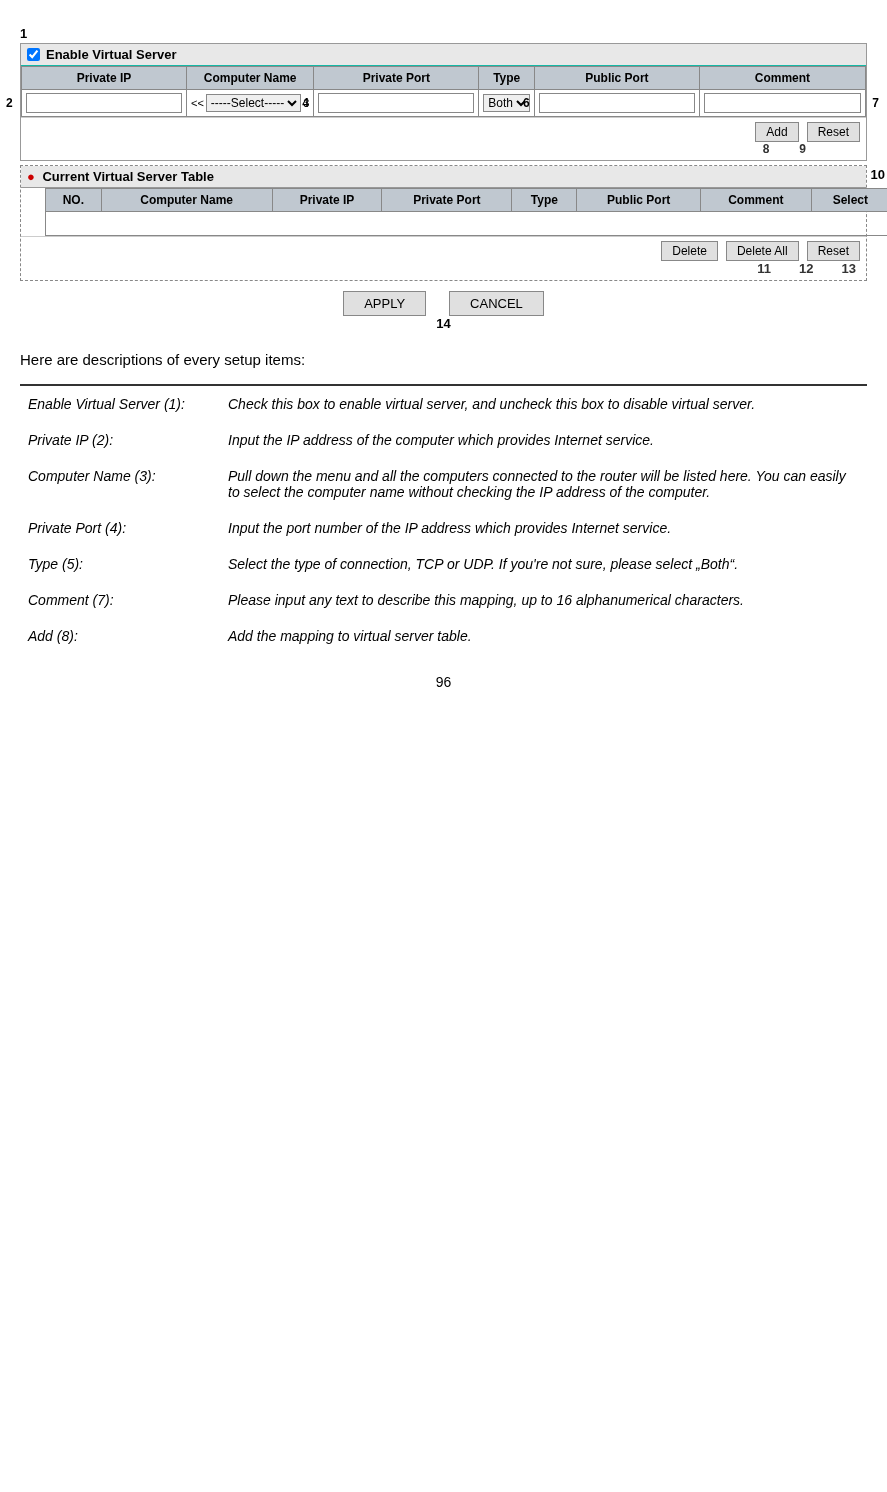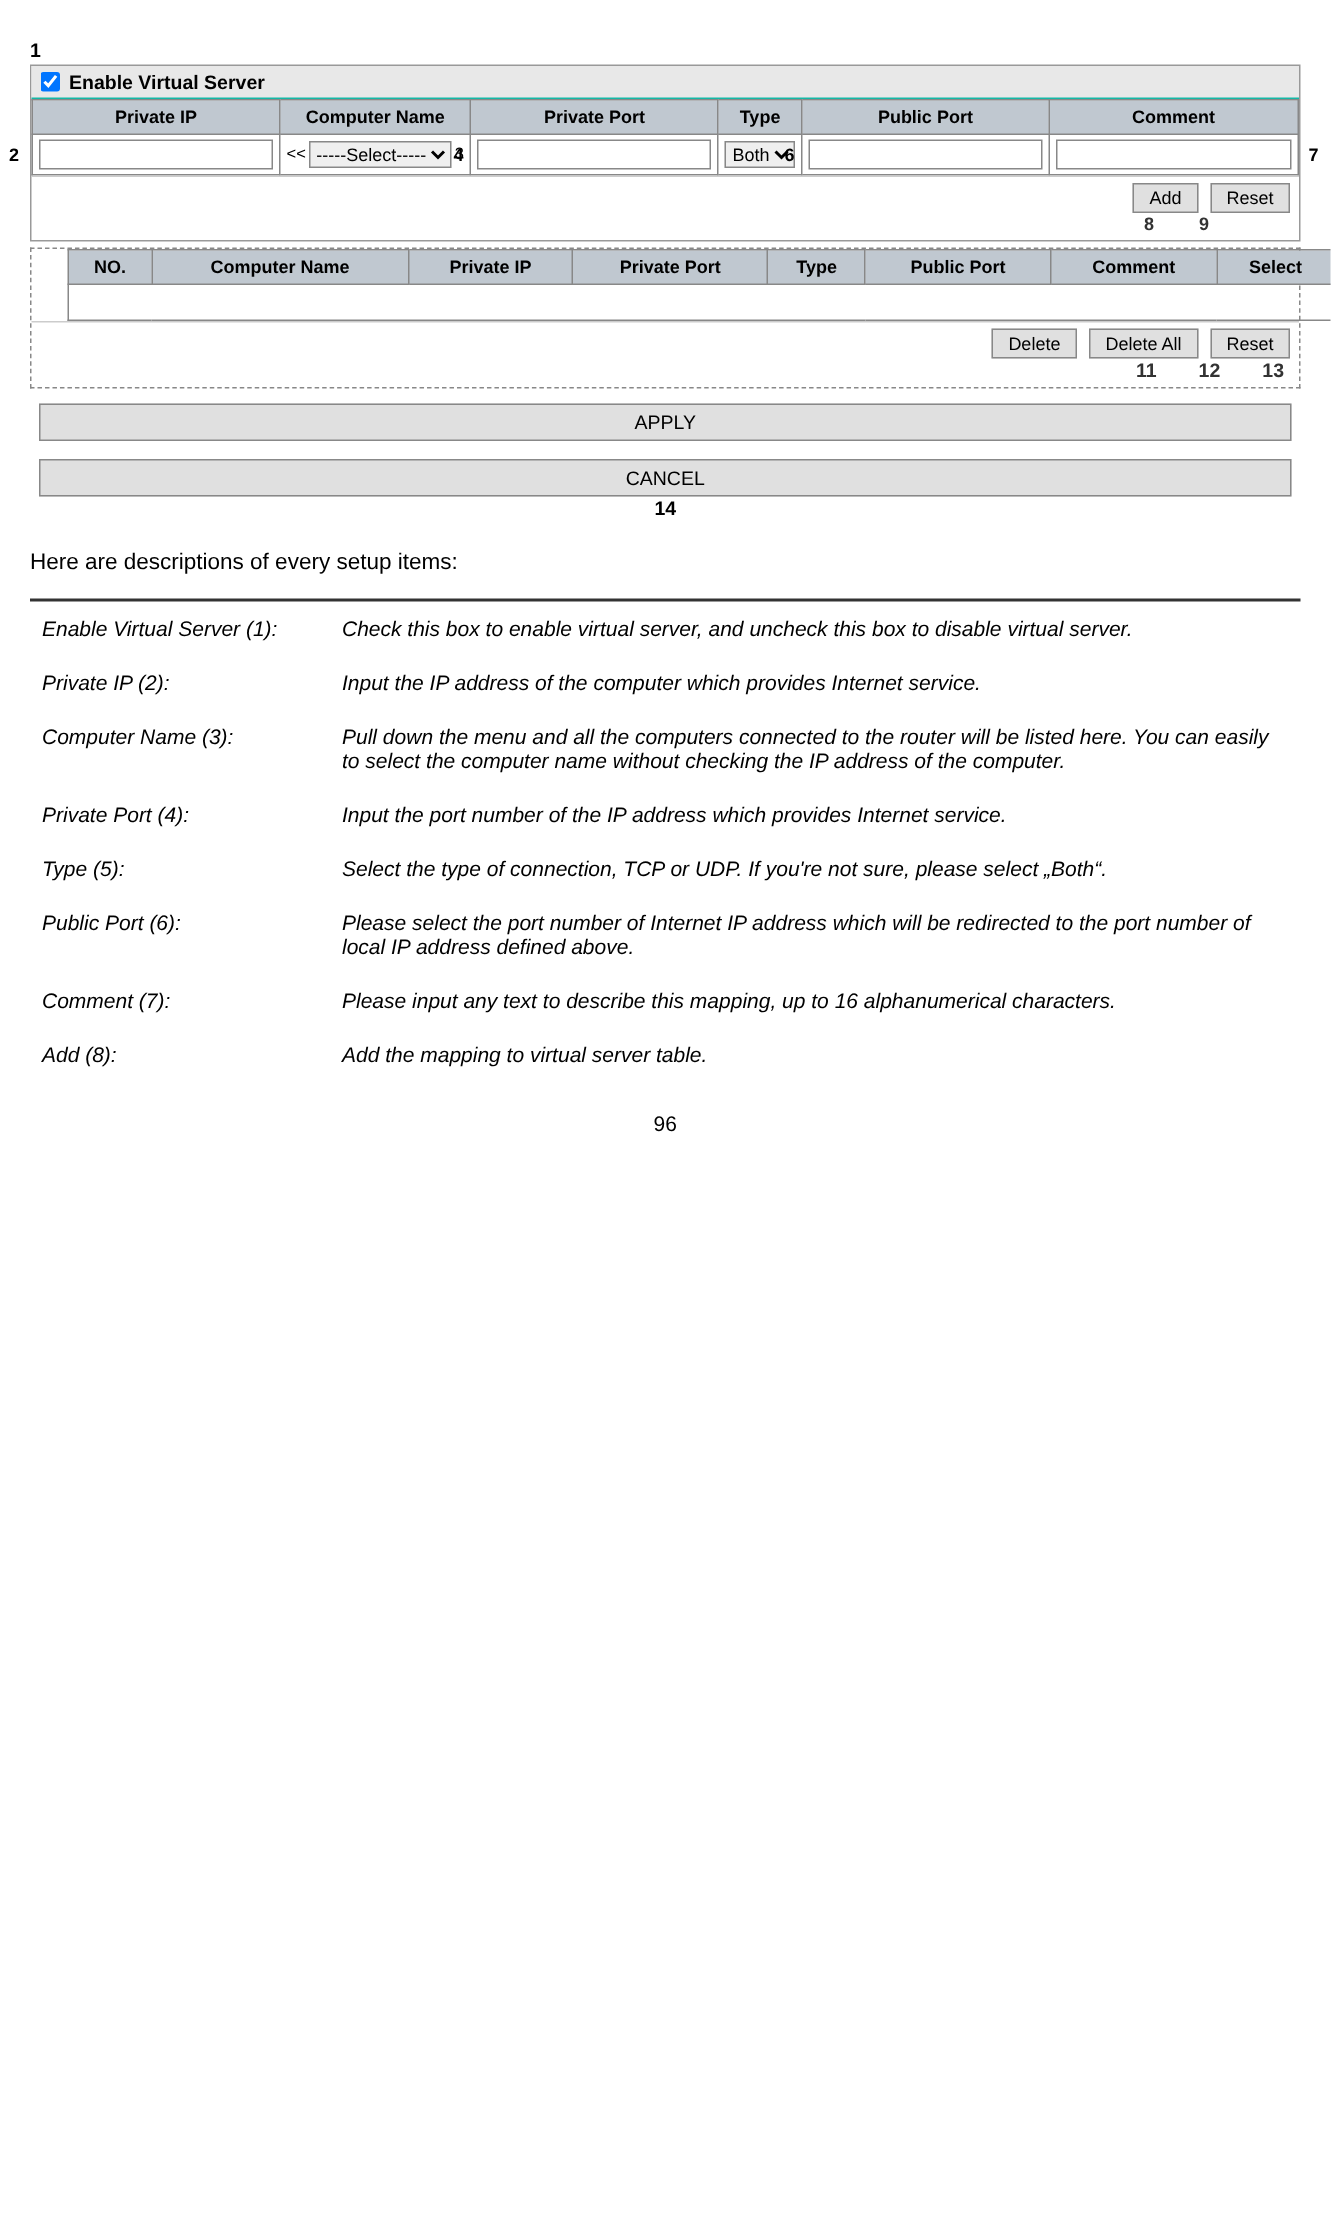--- a/index.html
+++ b/index.html
@@ -135,23 +135,22 @@
       justify-content: flex-end;
       padding: 4px 6px;
       gap: 8px;
       border-top: 1px solid #ccc;
     }
 
     
     .apply-cancel-row {
       display: flex;
       justify-content: center;
-      gap: 12px;
+      gap: 23px;
       padding: 6px;
-      flex-direction: column;
     }
 
     .btn-apply {
       padding: 4px 20px;
       font-size: 13px;
       background: #e0e0e0;
       border: 1px solid #888;
       cursor: pointer;
     }
 
@@ -281,20 +280,24 @@
 
     <div style="display:flex;justify-content:flex-end;padding-right:60px;font-size:12px;font-weight:bold;color:#333;gap:30px;margin-top:-4px;margin-bottom:4px;">
       <span>8</span>
       <span>9</span>
     </div>
   </div>
 
   <div style="position:relative;">
     <span style="position:absolute;right:-18px;top:2px;font-size:13px;font-weight:bold;">10</span>
     <div class="current-table-section">
+      <div class="current-table-header">
+        <span class="bullet">●</span>
+        <span>Current Virtual Server Table</span>
+      </div>
 
       <table class="data-table">
         <thead>
           <tr>
             <th>NO.</th>
             <th>Computer Name</th>
             <th>Private IP</th>
             <th>Private Port</th>
             <th>Type</th>
             <th>Public Port</th>
@@ -350,24 +353,20 @@
     </tr>
         <tr>
       <td>Private Port (4):</td>
       <td>Input the port number of the IP address which provides Internet service.</td>
     </tr>
         <tr>
       <td>Type (5):</td>
       <td>Select the type of connection, TCP or UDP. If you're not sure, please select „Both“.</td>
     </tr>
         <tr>
-      <td>Public Port (6):</td>
-      <td>Please select the port number of Internet IP address which will be redirected to the port number of local IP address defined above.</td>
-    </tr>
-        <tr>
       <td>Comment (7):</td>
       <td>Please input any text to describe this mapping, up to 16 alphanumerical characters.</td>
     </tr>
         <tr>
       <td>Add (8):</td>
       <td>Add the mapping to virtual server table.</td>
     </tr>
       </tbody>
   </table>
 </div>

